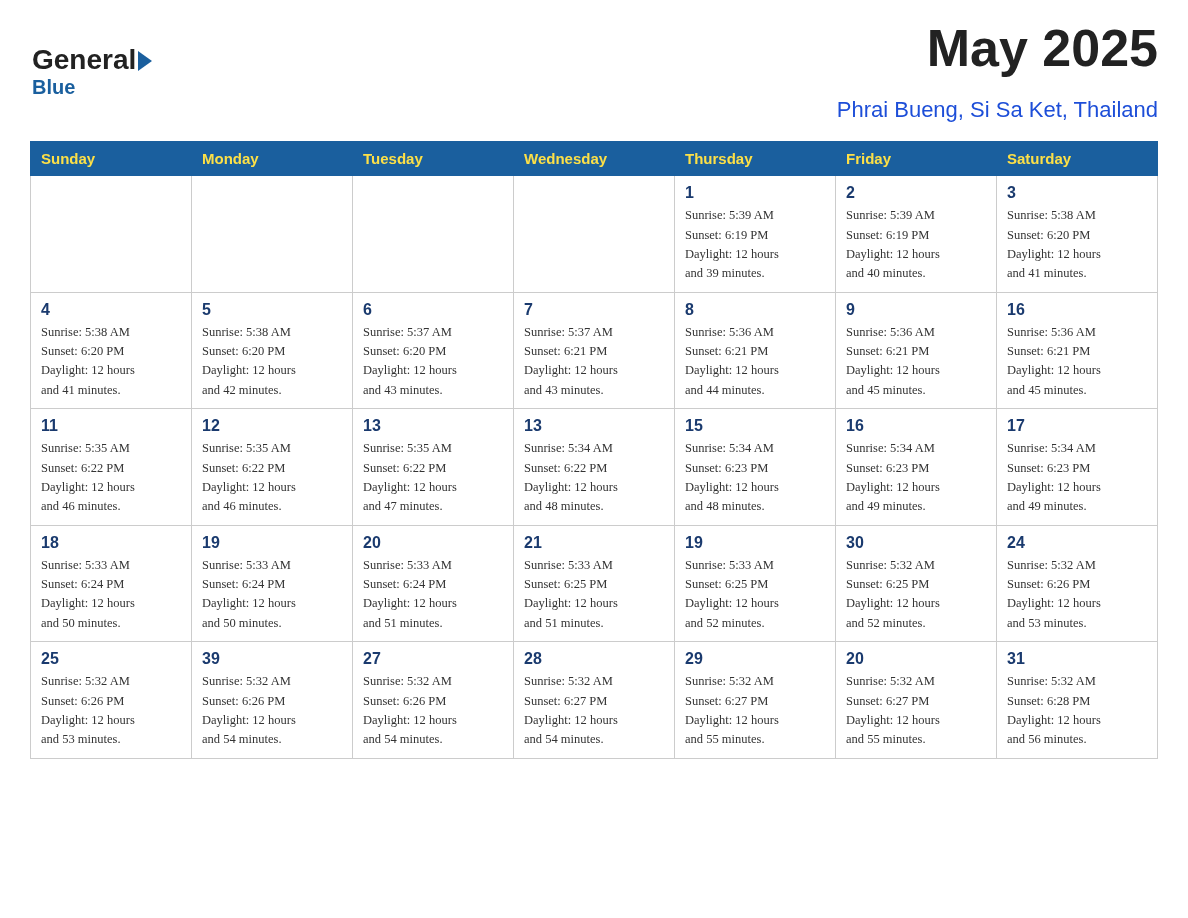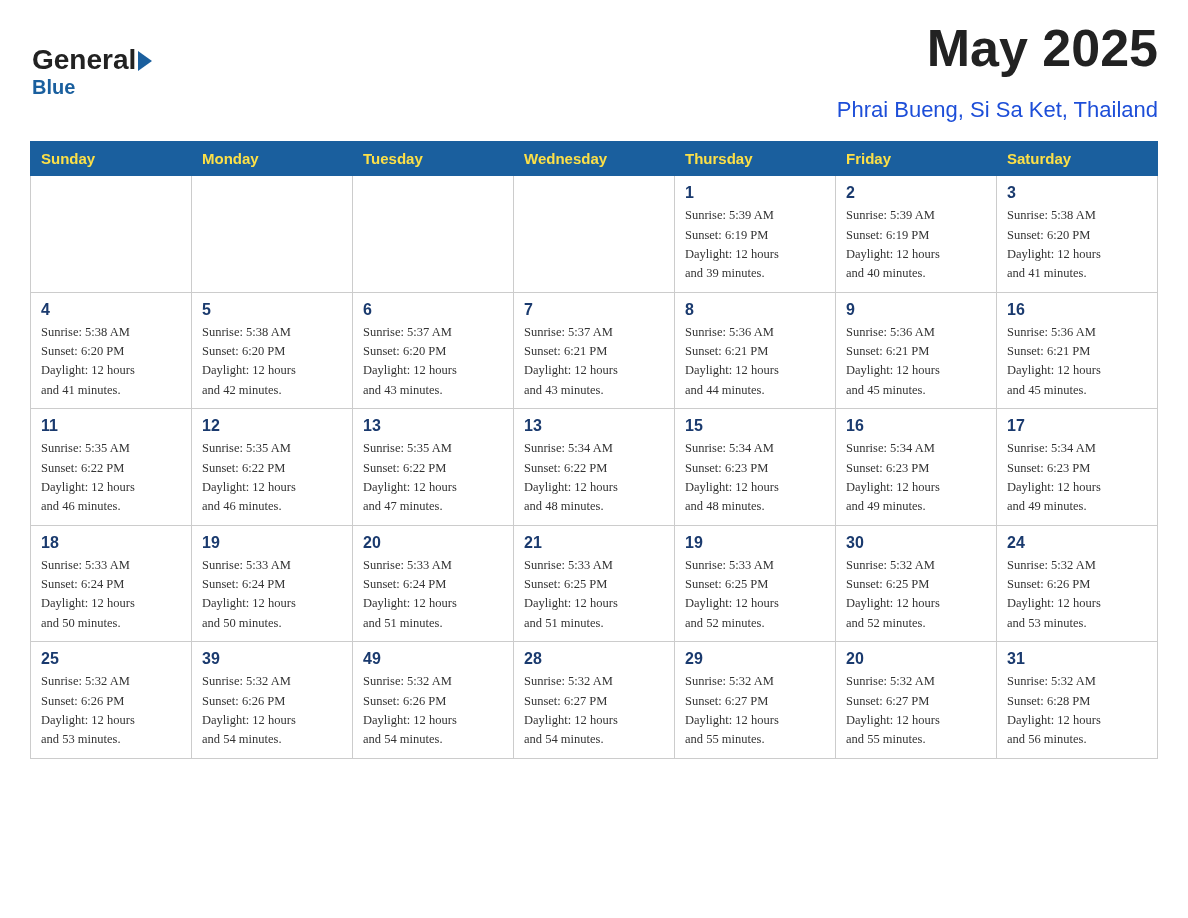--- a/index.html
+++ b/index.html
@@ -171,20 +171,20 @@
         <td><span class="day-num">19</span><span class="day-info">Sunrise: 5:33 AM<br>Sunset: 6:24 PM<br>Daylight: 12 hours<br>and 50 minutes.</span></td>
         <td><span class="day-num">20</span><span class="day-info">Sunrise: 5:33 AM<br>Sunset: 6:24 PM<br>Daylight: 12 hours<br>and 51 minutes.</span></td>
         <td><span class="day-num">21</span><span class="day-info">Sunrise: 5:33 AM<br>Sunset: 6:25 PM<br>Daylight: 12 hours<br>and 51 minutes.</span></td>
         <td><span class="day-num">19</span><span class="day-info">Sunrise: 5:33 AM<br>Sunset: 6:25 PM<br>Daylight: 12 hours<br>and 52 minutes.</span></td>
         <td><span class="day-num">30</span><span class="day-info">Sunrise: 5:32 AM<br>Sunset: 6:25 PM<br>Daylight: 12 hours<br>and 52 minutes.</span></td>
         <td><span class="day-num">24</span><span class="day-info">Sunrise: 5:32 AM<br>Sunset: 6:26 PM<br>Daylight: 12 hours<br>and 53 minutes.</span></td>
       </tr>
       <tr>
         <td><span class="day-num">25</span><span class="day-info">Sunrise: 5:32 AM<br>Sunset: 6:26 PM<br>Daylight: 12 hours<br>and 53 minutes.</span></td>
         <td><span class="day-num">39</span><span class="day-info">Sunrise: 5:32 AM<br>Sunset: 6:26 PM<br>Daylight: 12 hours<br>and 54 minutes.</span></td>
-        <td><span class="day-num">49</span><span class="day-info">Sunrise: 5:32 AM<br>Sunset: 6:26 PM<br>Daylight: 12 hours<br>and 54 minutes.</span></td>
+        <td><span class="day-num">27</span><span class="day-info">Sunrise: 5:32 AM<br>Sunset: 6:26 PM<br>Daylight: 12 hours<br>and 54 minutes.</span></td>
         <td><span class="day-num">28</span><span class="day-info">Sunrise: 5:32 AM<br>Sunset: 6:27 PM<br>Daylight: 12 hours<br>and 54 minutes.</span></td>
         <td><span class="day-num">29</span><span class="day-info">Sunrise: 5:32 AM<br>Sunset: 6:27 PM<br>Daylight: 12 hours<br>and 55 minutes.</span></td>
         <td><span class="day-num">20</span><span class="day-info">Sunrise: 5:32 AM<br>Sunset: 6:27 PM<br>Daylight: 12 hours<br>and 55 minutes.</span></td>
         <td><span class="day-num">31</span><span class="day-info">Sunrise: 5:32 AM<br>Sunset: 6:28 PM<br>Daylight: 12 hours<br>and 56 minutes.</span></td>
       </tr>
     </tbody>
 </table>
 
 </body></html>

